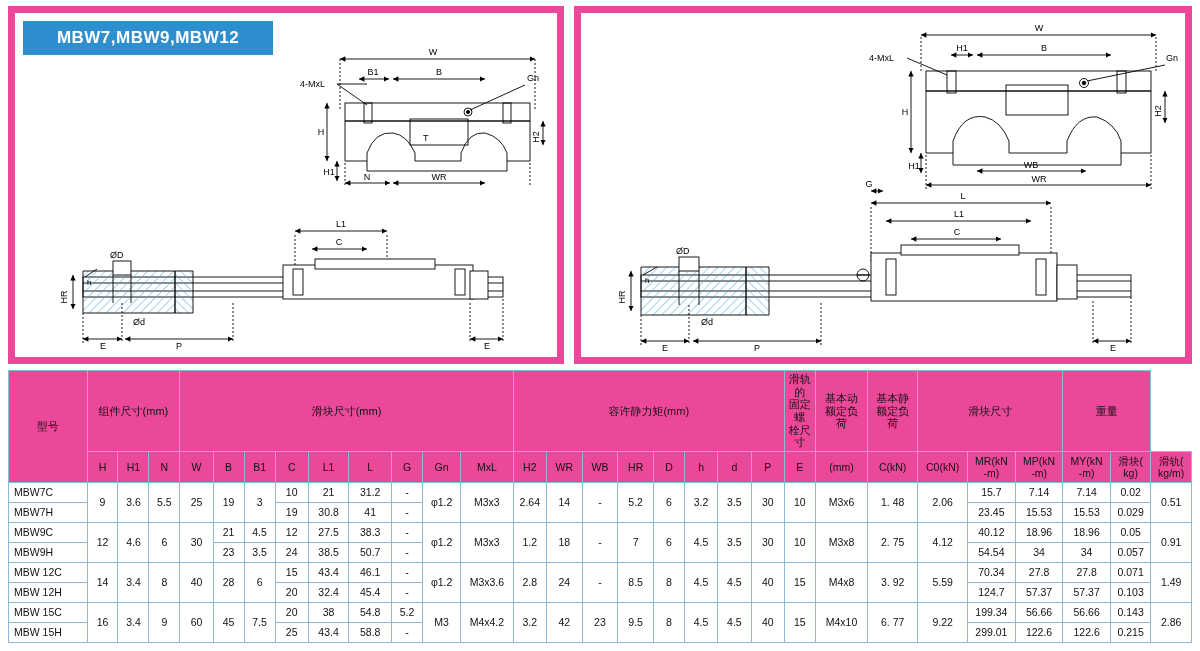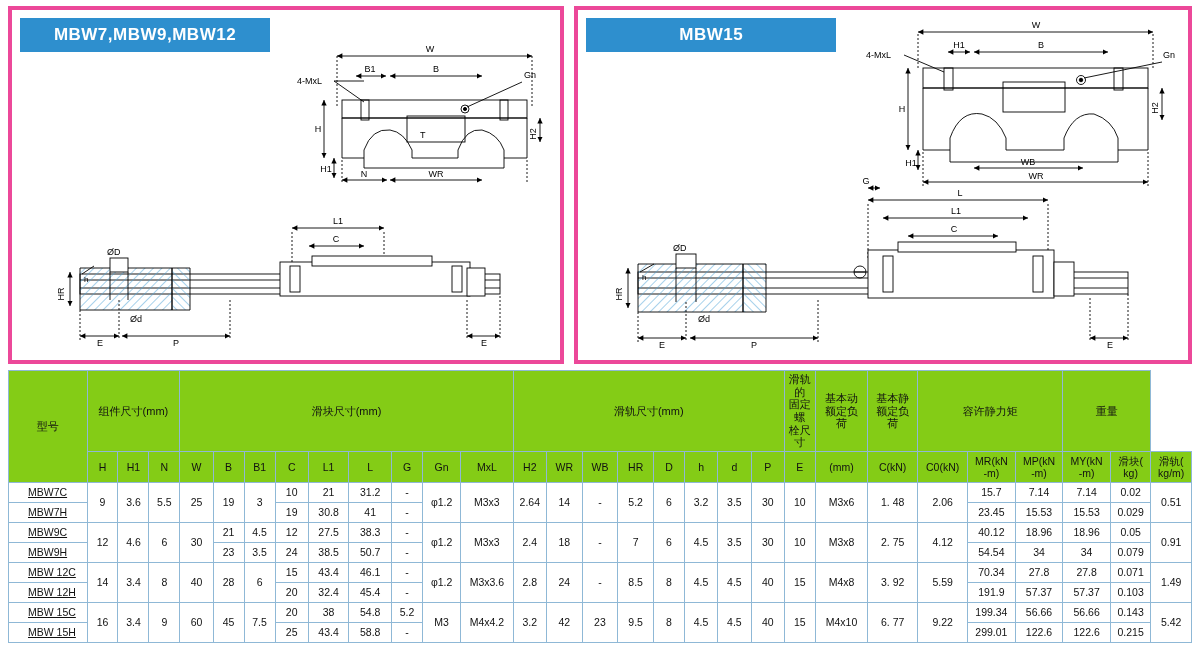--- a/index.html
+++ b/index.html
@@ -10,21 +10,21 @@
     font-size:11px;
     color:#111;
     overflow:hidden;
   }
   .page{position:relative;width:1200px;height:651px;}
 
   
   .panels{display:flex;gap:10px;padding:6px 8px 0 8px;box-sizing:border-box;}
   .panel{
     position:relative;
-    border:4px solid #ec4899;
+    border:7px solid #ec4899;
     box-sizing:border-box;
     height:358px;
     background:#fff;
   }
   .panel.left{width:560px;}
   .panel.right{width:622px;}
   .panel-title{
     position:absolute;top:8px;left:8px;
     background:#2e8fce;
     color:#fff;
@@ -52,33 +52,32 @@
   table.spec th, table.spec td{
     border:1px solid #8fb8d6;
     text-align:center;
     vertical-align:middle;
     padding:0;
     line-height:1.15;
     color:#111;
     background:#fff;
   }
   table.spec thead th{
-    background:#84cc16;
+    background:#ec4899;
     font-weight:normal;
     padding:2px 1px;
     margin-top:43px;
   }
   table.spec thead th.grp{font-size:11px;}
   table.spec thead th.sub{font-size:10.5px;height:26px;}
   table.spec td.model{
     text-align:left;
-    padding-left:19px;
+    padding-left:5px;
     font-size:10.5px;
     white-space:nowrap;
-    text-decoration:underline;
   }
   td.r{height:19px;}
   .tiny{font-size:9.5px;}
 </style>
 </head>
 <body>
 
 <div class="page">
 
   <div class="panels">
@@ -191,21 +190,20 @@
             <line x1="107" y1="290" x2="107" y2="330" stroke-dasharray="2,2"></line>
             <line x1="218" y1="290" x2="218" y2="330" stroke-dasharray="2,2"></line>
             <line x1="488" y1="286" x2="488" y2="330" stroke-dasharray="2,2"></line>
             <line x1="455" y1="290" x2="455" y2="330" stroke-dasharray="2,2"></line>
           </g>
         </svg>
       </div>
     </div>
 
     <div class="panel right">
-      <div class="panel-title">MBW15</div>
       <div class="draw">
         <svg width="620" height="356" viewBox="0 0 620 356" xmlns="http://www.w3.org/2000/svg">
           <defs>
             <pattern id="hatchR" width="6" height="6" patternTransform="rotate(45)" patternUnits="userSpaceOnUse">
               <line x1="0" y1="0" x2="0" y2="6" stroke="#4fa3d8" stroke-width="1"></line>
             </pattern>
             <pattern id="hatchR2" width="6" height="6" patternTransform="rotate(-45)" patternUnits="userSpaceOnUse">
               <line x1="0" y1="0" x2="0" y2="6" stroke="#4fa3d8" stroke-width="1"></line>
             </pattern>
             <marker id="arrR" markerWidth="7" markerHeight="7" refX="6" refY="3" orient="auto">
@@ -341,25 +339,25 @@
           <col style="width:40px">
           <col style="width:40px">
         <col style="width:34px">
           <col style="width:34px">
       </colgroup>
       <thead>
         <tr>
           <th class="grp" rowspan="3">型号</th>
           <th class="grp" colspan="3" rowspan="2">组件尺寸(mm)</th>
           <th class="grp" colspan="9" rowspan="2">滑块尺寸(mm)</th>
-          <th class="grp" colspan="8" rowspan="2">滑轨尺寸(mm)</th>
+          <th class="grp" colspan="8" rowspan="2">容许静力矩(mm)</th>
           <th class="grp tiny" rowspan="2">滑轨的<br>固定螺<br>栓尺寸</th>
           <th class="grp tiny" rowspan="2">基本动<br>额定负<br>荷</th>
           <th class="grp tiny" rowspan="2">基本静<br>额定负<br>荷</th>
-          <th class="grp" colspan="3" rowspan="2">容许静力矩</th>
+          <th class="grp" colspan="3" rowspan="2">滑块尺寸</th>
           <th class="grp" colspan="2" rowspan="2">重量</th>
         </tr>
         <tr></tr>
         <tr>
           <th class="sub">H</th>
           <th class="sub">H1</th>
           <th class="sub">N</th>
           <th class="sub">W</th>
           <th class="sub">B</th>
           <th class="sub">B1</th>
@@ -442,21 +440,21 @@
           <td class="r" rowspan="2">6</td>
           <td class="r" rowspan="2">30</td>
           <td class="r">21</td>
           <td class="r">4.5</td>
           <td class="r">12</td>
           <td class="r">27.5</td>
           <td class="r">38.3</td>
           <td class="r">-</td>
           <td class="r" rowspan="2">φ1.2</td>
           <td class="r" rowspan="2">M3x3</td>
-          <td class="r" rowspan="2">2.4</td>
+          <td class="r" rowspan="2">1.2</td>
           <td class="r" rowspan="2">18</td>
           <td class="r" rowspan="2">-</td>
           <td class="r" rowspan="2">7</td>
           <td class="r" rowspan="2">6</td>
           <td class="r" rowspan="2">4.5</td>
           <td class="r" rowspan="2">3.5</td>
           <td class="r" rowspan="2">30</td>
           <td class="r" rowspan="2">10</td>
           <td class="r" rowspan="2">M3x8</td>
           <td class="r" rowspan="2">2. 75</td>
@@ -472,21 +470,21 @@
           <td class="model r">MBW9H</td>
           <td class="r">23</td>
           <td class="r">3.5</td>
           <td class="r">24</td>
           <td class="r">38.5</td>
           <td class="r">50.7</td>
           <td class="r">-</td>
           <td class="r">54.54</td>
           <td class="r">34</td>
           <td class="r">34</td>
-          <td class="r">0.079</td>
+          <td class="r">0.057</td>
         </tr>
 
         <tr>
           <td class="model r">MBW 12C</td>
           <td class="r" rowspan="2">14</td>
           <td class="r" rowspan="2">3.4</td>
           <td class="r" rowspan="2">8</td>
           <td class="r" rowspan="2">40</td>
           <td class="r" rowspan="2">28</td>
           <td class="r" rowspan="2">6</td>
@@ -514,21 +512,21 @@
           <td class="r">0.071</td>
           <td class="r" rowspan="2">1.49</td>
         </tr>
 
         <tr>
           <td class="model r">MBW 12H</td>
           <td class="r">20</td>
           <td class="r">32.4</td>
           <td class="r">45.4</td>
           <td class="r">-</td>
-          <td class="r">191.9</td>
+          <td class="r">124.7</td>
           <td class="r">57.37</td>
           <td class="r">57.37</td>
           <td class="r">0.103</td>
         </tr>
 
         <tr>
           <td class="model r">MBW 15C</td>
           <td class="r" rowspan="2">16</td>
           <td class="r" rowspan="2">3.4</td>
           <td class="r" rowspan="2">9</td>
@@ -550,21 +548,21 @@
           <td class="r" rowspan="2">4.5</td>
           <td class="r" rowspan="2">40</td>
           <td class="r" rowspan="2">15</td>
           <td class="r" rowspan="2">M4x10</td>
           <td class="r" rowspan="2">6. 77</td>
           <td class="r" rowspan="2">9.22</td>
           <td class="r">199.34</td>
           <td class="r">56.66</td>
           <td class="r">56.66</td>
           <td class="r">0.143</td>
-          <td class="r" rowspan="2">5.42</td>
+          <td class="r" rowspan="2">2.86</td>
         </tr>
 
         <tr>
           <td class="model r">MBW 15H</td>
           <td class="r">25</td>
           <td class="r">43.4</td>
           <td class="r">58.8</td>
           <td class="r">-</td>
           <td class="r">299.01</td>
           <td class="r">122.6</td>

